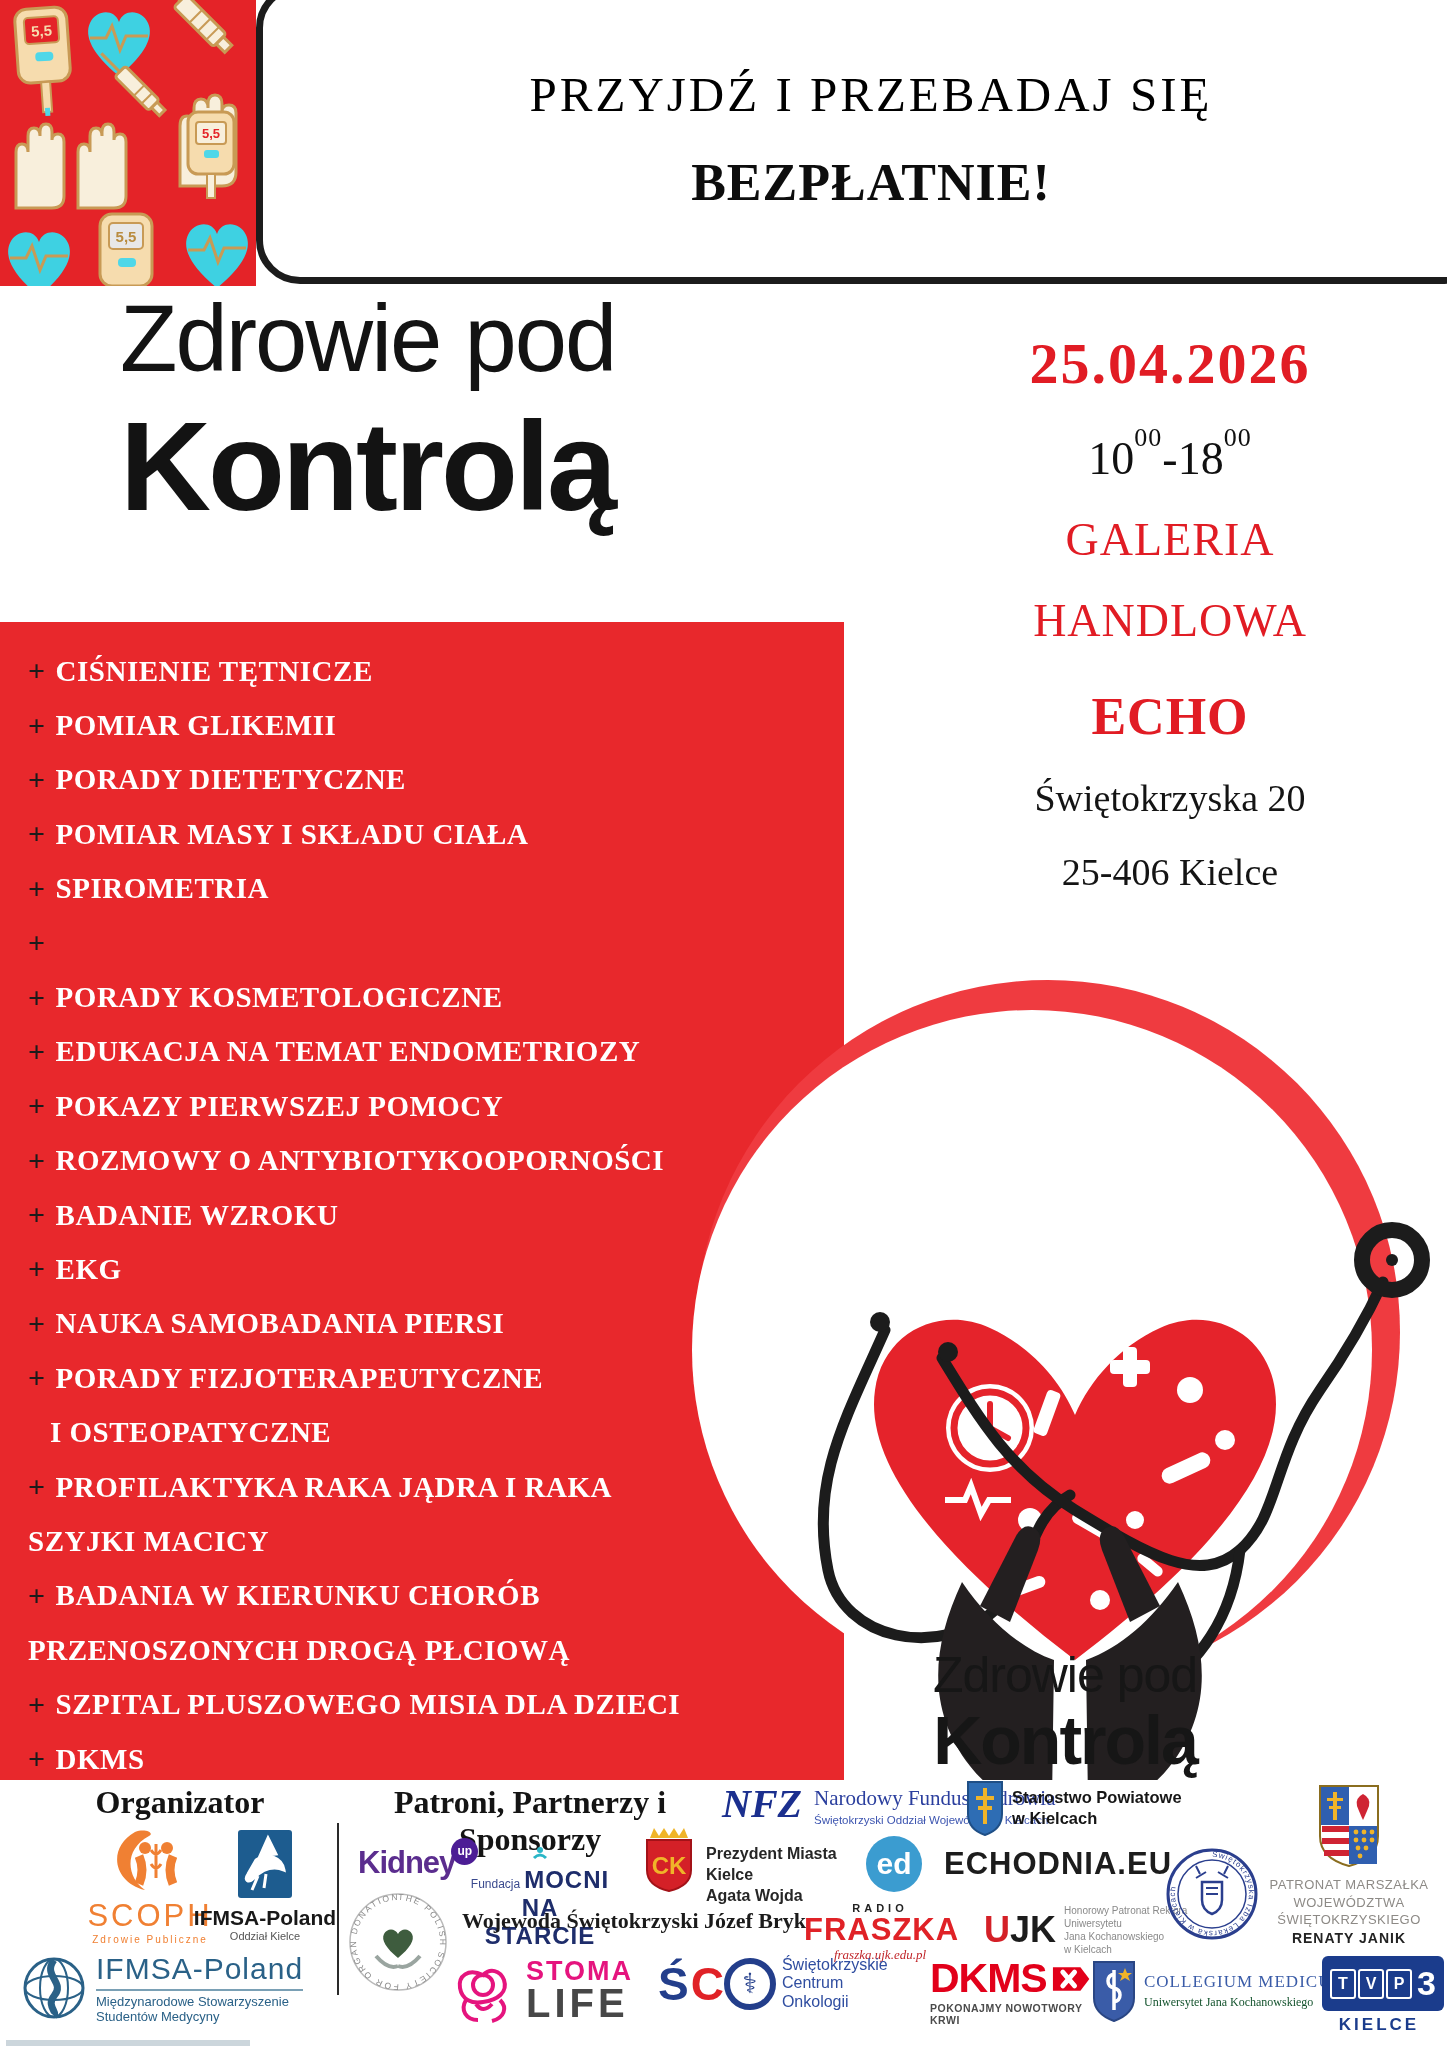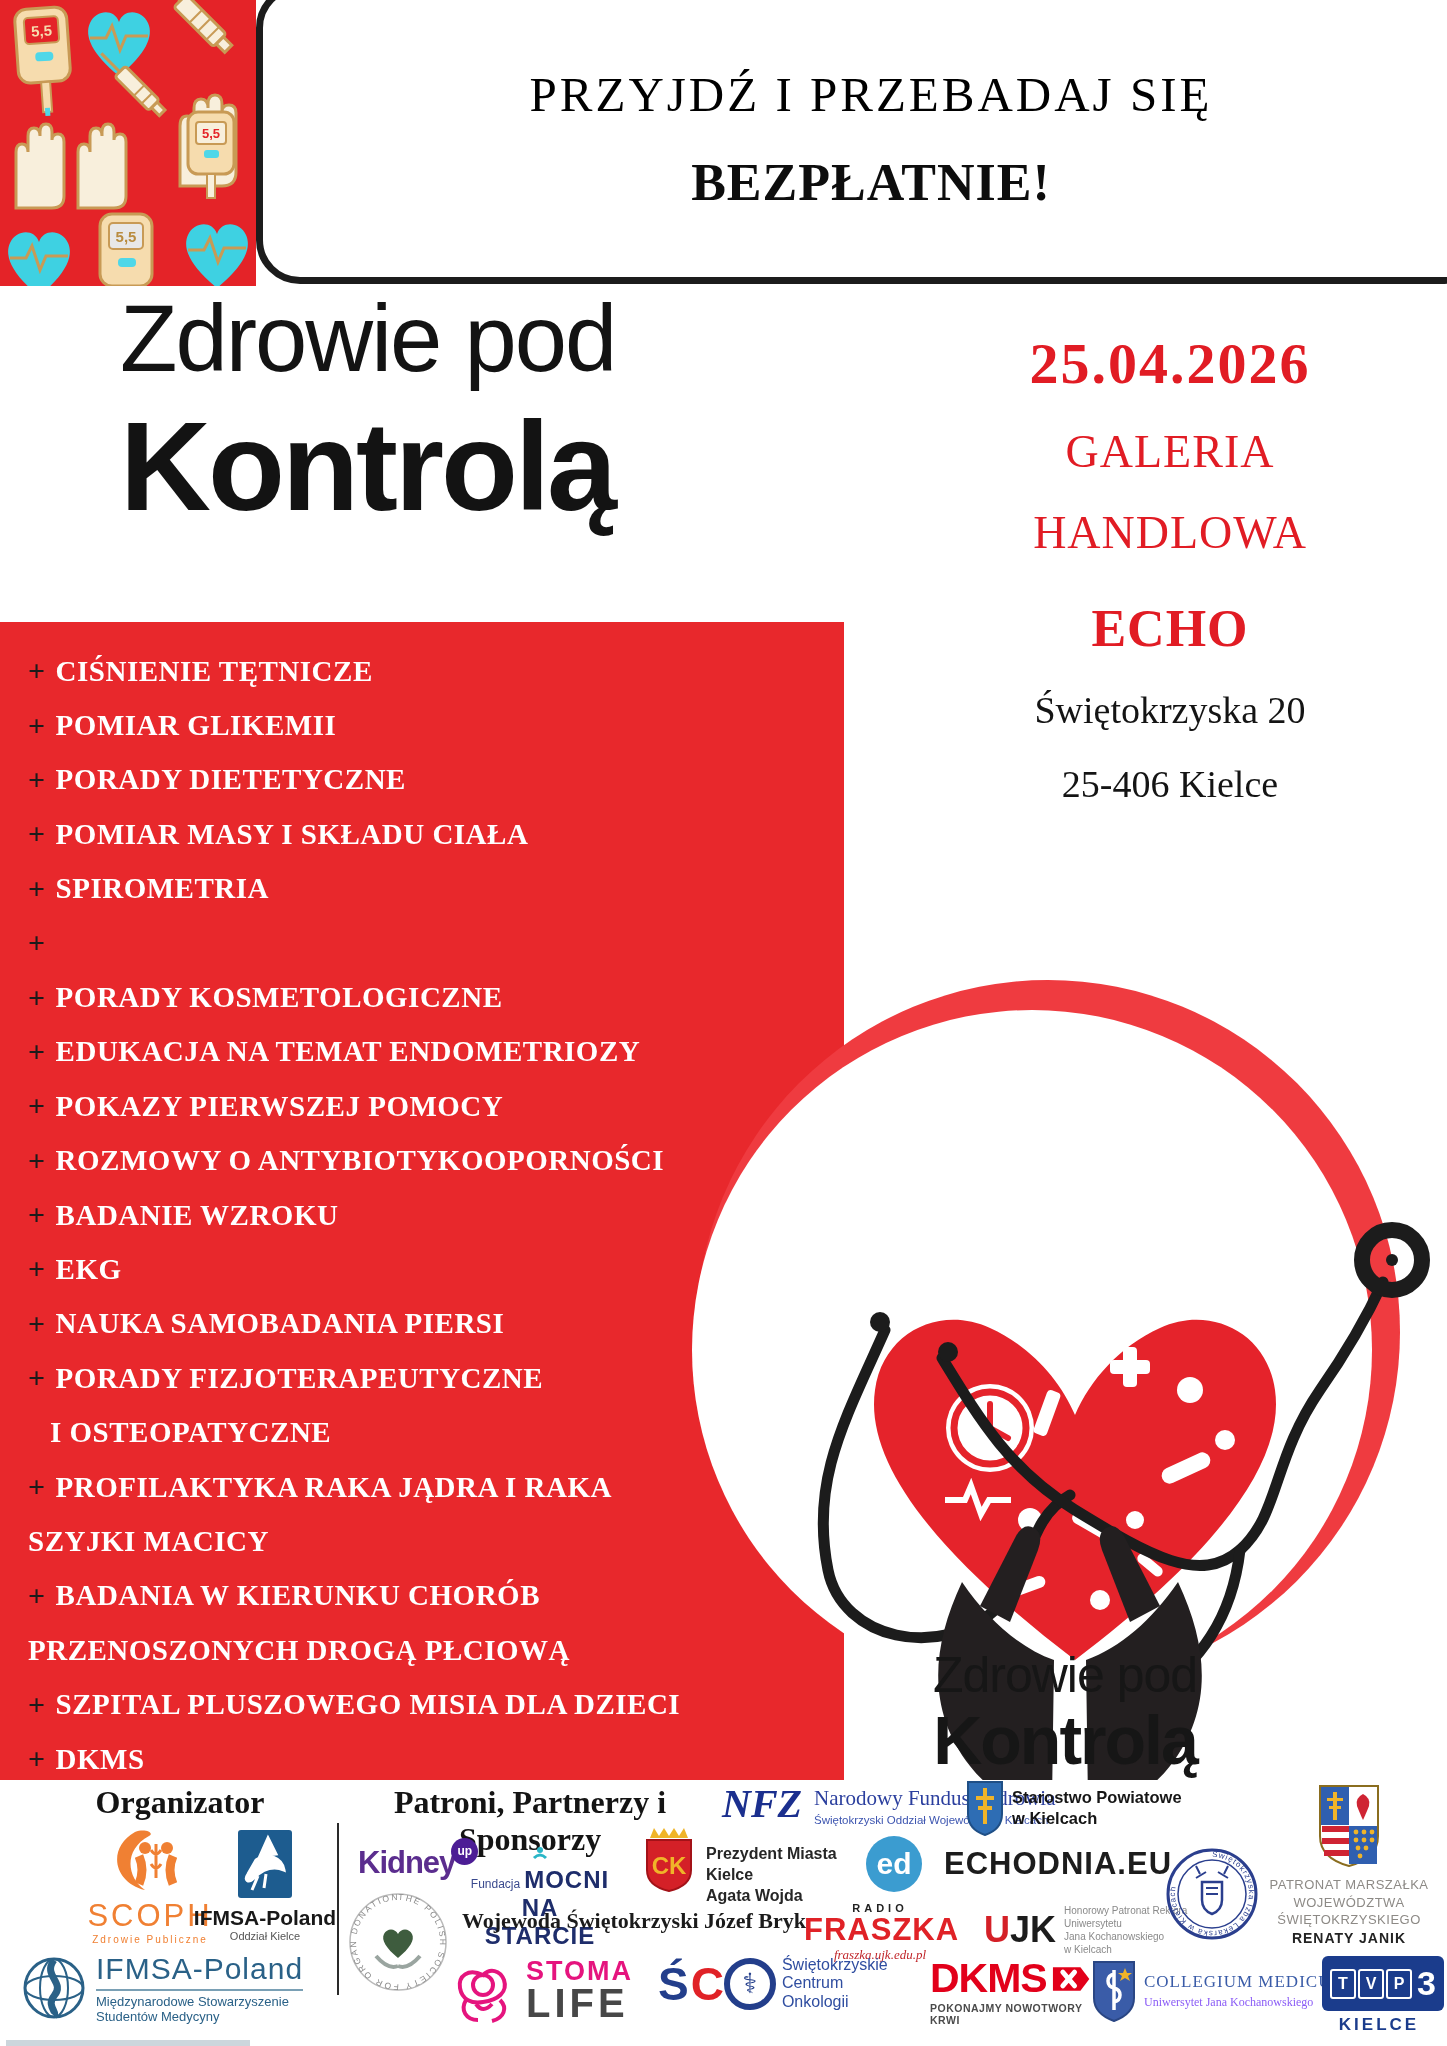--- a/index.html
+++ b/index.html
@@ -110,21 +110,21 @@
   .sco .a2{font-size:46px;font-weight:800;color:#e02227;line-height:1;margin-left:-4px;}
   .sco .ring{width:52px;height:52px;border:6px solid #233e8b;border-radius:50%;box-sizing:border-box;
              text-align:center;line-height:40px;font-size:28px;color:#233e8b;margin-left:-6px;}
   .sco .tx{font-size:16px;color:#2f4da0;line-height:1.15;}
   .dkms{position:absolute;left:930px;top:178px;width:160px;}
   .dkms .row{display:flex;align-items:center;gap:4px;}
   .dkms .nm{font-size:41px;font-weight:800;color:#e2001a;letter-spacing:-1px;line-height:1;}
   .dkms .sb{font-size:10.5px;font-weight:bold;color:#4a4a4a;letter-spacing:0.5px;margin-top:3px;}
   .colleg{position:absolute;left:1092px;top:180px;display:flex;gap:8px;align-items:center;}
   .colleg .nm{font-family:"Liberation Serif",serif;font-size:17px;color:#3a5ca8;letter-spacing:1px;}
-  .colleg .sb{font-family:"Liberation Serif",serif;font-size:12px;color:#8b5cf6;margin-top:3px;}
+  .colleg .sb{font-family:"Liberation Serif",serif;font-size:12px;color:#14532d;margin-top:3px;}
   .tvp{position:absolute;left:1322px;top:176px;width:114px;text-align:center;}
   .tvp .box{display:inline-flex;align-items:center;gap:2px;background:#1b3c8c;border-radius:6px;padding:8px 8px;}
   .tvp .cell{width:22px;height:26px;border:2px solid #fff;border-radius:3px;color:#fff;font-size:16px;
              font-weight:bold;line-height:26px;}
   .tvp .three{color:#fff;font-size:34px;font-weight:800;margin-left:3px;}
   .tvp .city{font-size:17px;font-weight:800;color:#1b3c8c;letter-spacing:3px;margin-top:4px;}
   .strip{position:absolute;left:6px;top:260px;width:244px;height:8px;background:#ccd6dc;}
 </style>
 </head>
 <body>
@@ -201,20 +201,21 @@
     <div class="l2">BEZPŁATNIE!</div>
   </div>
 
   <div class="title">
     <div class="t1">Zdrowie pod</div>
     <div class="t2">Kontrolą</div>
   </div>
 
   <div class="event">
     <div class="date">25.04.2026</div>
+    <div class="time"><span>10</span><sup>00</sup><span>-</span><span>18</span><sup>00</sup></div>
     <div class="venue">GALERIA</div>
     <div class="venue">HANDLOWA</div>
     <div class="venue echo">ECHO</div>
     <div class="addr">Świętokrzyska 20</div>
     <div class="addr">25-406 Kielce</div>
   </div>
 
   <div class="red-panel">
     <div class="svc">
         <span class="plus">+</span>

